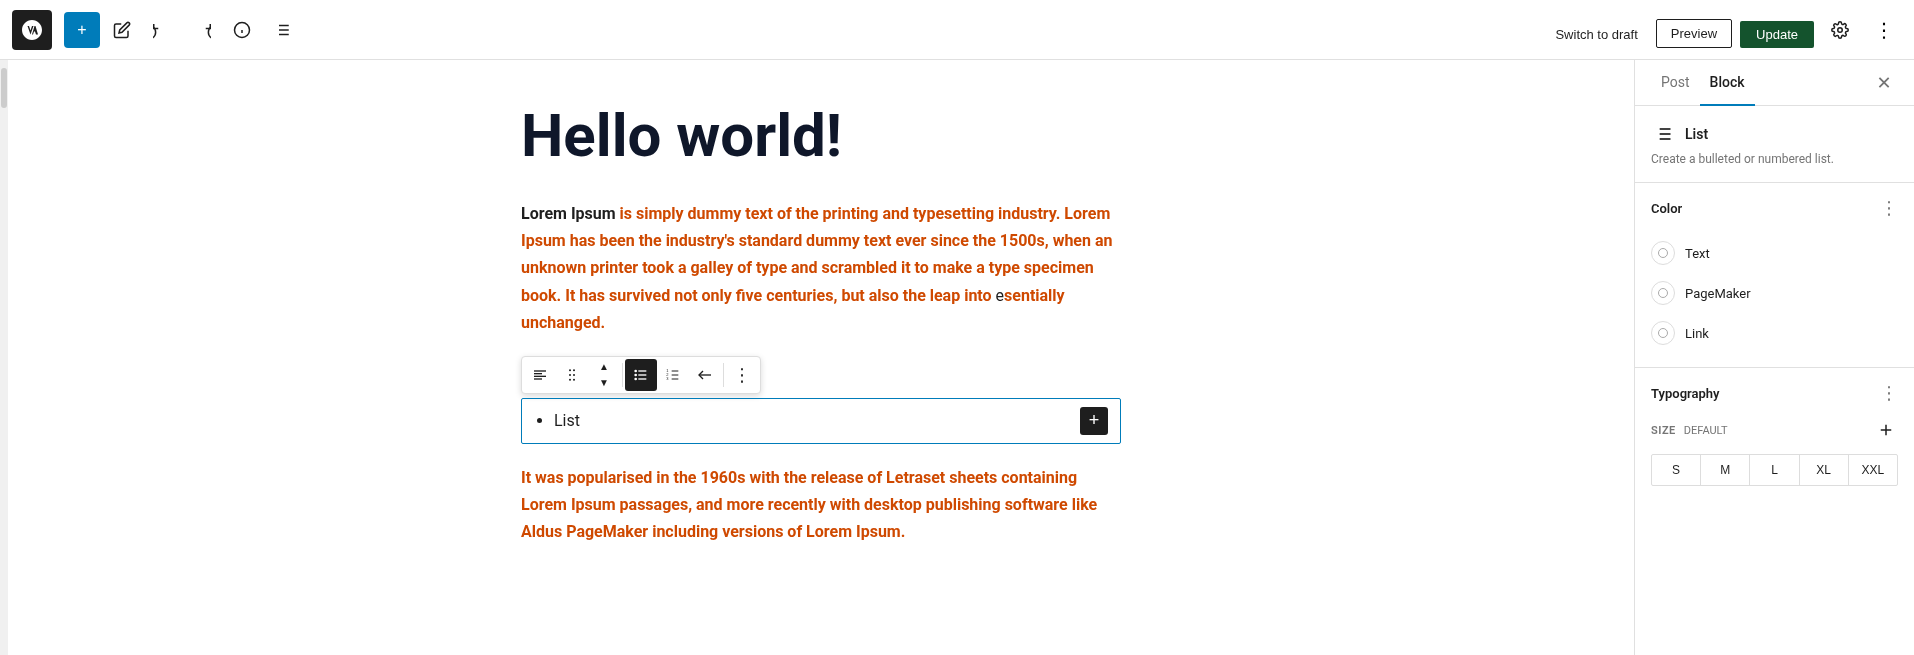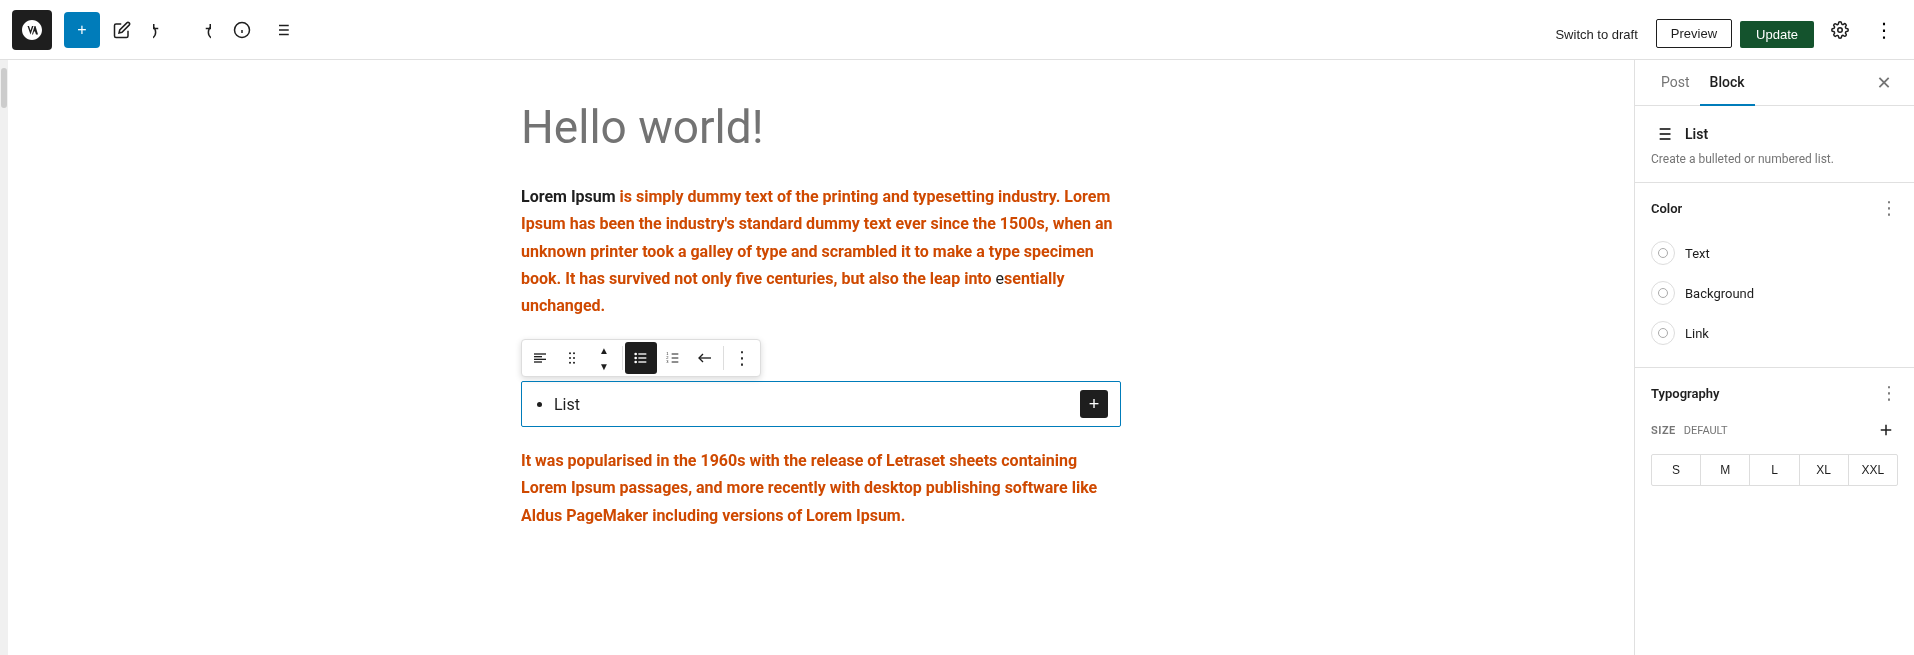--- a/index.html
+++ b/index.html
@@ -56,21 +56,21 @@
     .editor-area {
       flex: 1; overflow-y: auto; background: #fff; padding: 40px 0;
       display: flex; flex-direction: column; align-items: center;
       position: relative;
     }
     .editor-content {
       width: 720px; max-width: 100%; padding: 0 60px;
     }
 
     .post-title {
-      font-size: 46px; font-weight: 400; color: #737373; margin-bottom: 28px;
+      font-size: 60px; font-weight: 700; color: #0f172a; margin-bottom: 28px;
       line-height: 1.2;
     }
 
     .paragraph-text {
       font-size: 16px; line-height: 1.7; color: #1e1e1e; margin-bottom: 20px;
     }
     .paragraph-text .bold { font-weight: 700; }
     .paragraph-text .colored { color: #cf4900; font-weight: bold; }
 
     
@@ -366,21 +366,21 @@
         <div class="color-circle">
           <div class="color-circle-inner"></div>
         </div>
         <span class="color-label">Text</span>
       </div>
 
       <div class="color-option">
         <div class="color-circle">
           <div class="color-circle-inner"></div>
         </div>
-        <span class="color-label">Background</span>
+        <span class="color-label">PageMaker</span>
       </div>
 
       <div class="color-option">
         <div class="color-circle">
           <div class="color-circle-inner"></div>
         </div>
         <span class="color-label">Link</span>
       </div>
     </div>
 

